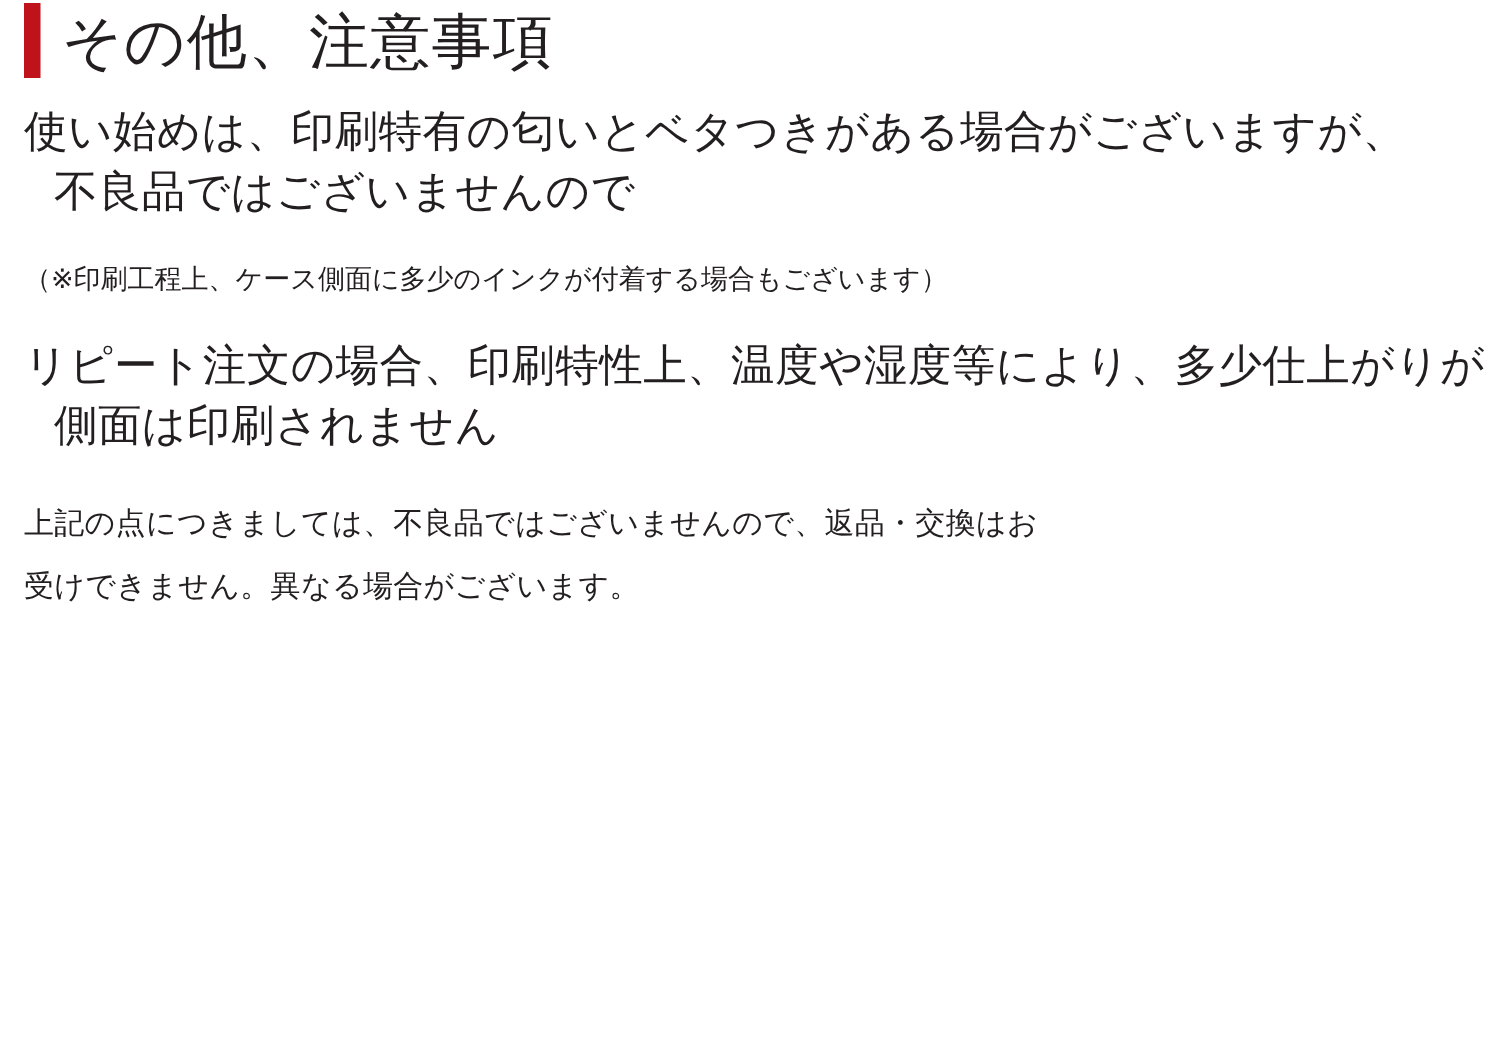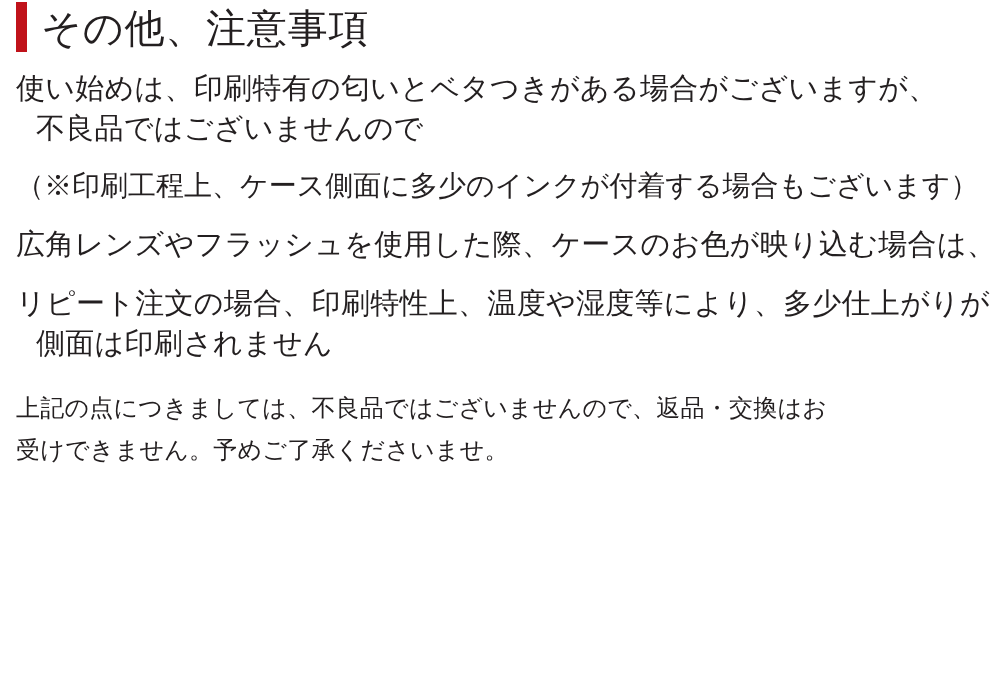--- a/index.html
+++ b/index.html
@@ -43,46 +43,45 @@
     white-space: nowrap;
   }
 
   
   .list {
     margin: 16px 0 0 0;
     padding: 0 20px 0 16px;
   }
   .item {
     margin-bottom: 19px;
-    font-family: Liberation Serif, serif;
   }
   .line {
     font-size: 29px;
     line-height: 40px;
     letter-spacing: 0.01em;
     color: #231f20;
     white-space: nowrap;
   }
   .line.indent {
     padding-left: 20px;
   }
   .line.sub {
-    font-size: 28px;
+    font-size: 18px;
     line-height: 38px;
     letter-spacing: 0.0em;
     color: #231f20;
   }
 
   
   .closing {
     margin: 24px 0 0 0;
     padding: 0 20px 0 16px;
   }
   .closing .line {
-    font-size: 24px;
+    font-size: 20px;
     line-height: 42px;
   }
 </style>
 </head>
 <body>
 
 <div class="page">
 
   <div class="heading">
     <div class="heading-bar"></div>
@@ -95,28 +94,27 @@
       <div class="line">使い始めは、印刷特有の匂いとベタつきがある場合がございますが、</div>
       <div class="line indent">不良品ではございませんので</div>
     </div>
 
     <div class="item">
       <div class="line sub">（※印刷工程上、ケース側面に多少のインクが付着する場合もございます）</div>
     </div>
 
 
     <div class="item">
-      <div class="line">広角レンズやフラッシュを使用した際、ケースのお色が映り込む場合は、</div>
     </div>
 
     <div class="item">
       <div class="line">リピート注文の場合、印刷特性上、温度や湿度等により、多少仕上がりが</div>
       <div class="line indent">側面は印刷されません</div>
     </div>
 
   </div>
 
   <div class="closing">
     <div class="line">上記の点につきましては、不良品ではございませんので、返品・交換はお</div>
-    <div class="line">受けできません。予めご了承くださいませ。</div>
+    <div class="line">受けできません。異なる場合がございます。</div>
   </div>
 
 </div>
 
 </body></html>

